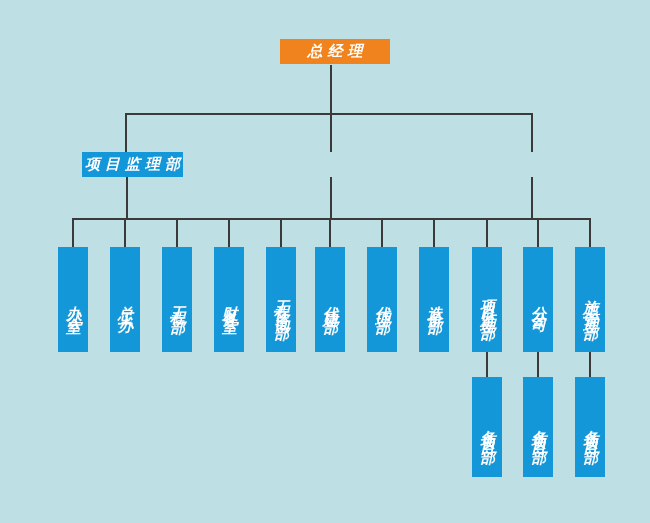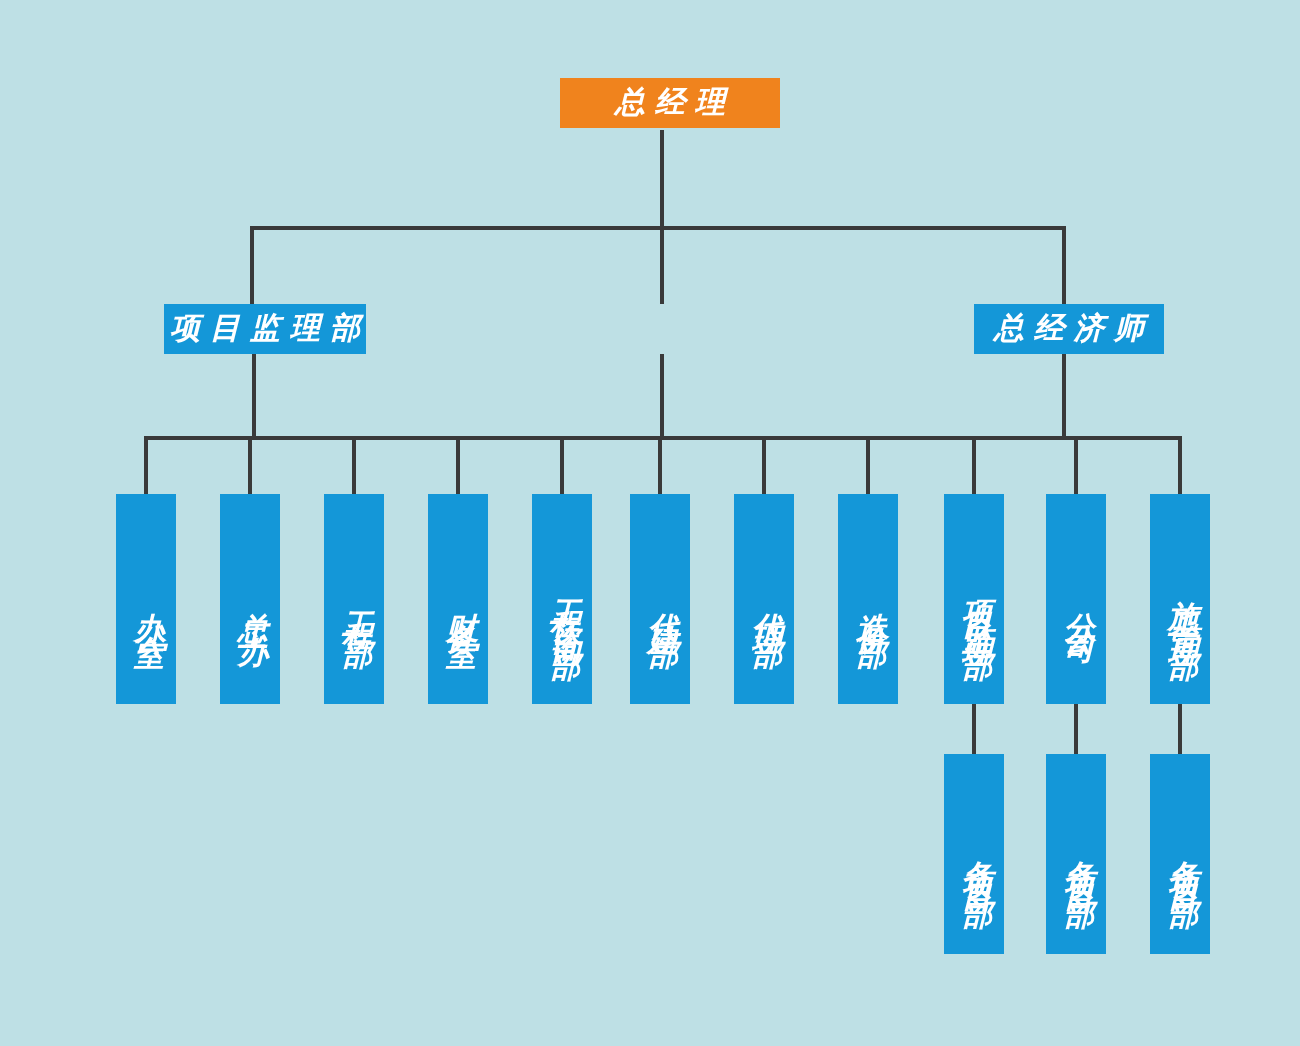--- a/index.html
+++ b/index.html
@@ -87,23 +87,20 @@
   <div class="line" style="left:537px;top:352px;width:2px;height:26px"></div>
   <div class="line" style="left:589px;top:352px;width:2px;height:26px"></div>
 
   <div class="hnode root" style="left:280px;top:39px;width:110px">
     <span>总经理</span>
   </div>
 
   <div class="hnode" style="left:82px;top:152px;width:101px">
     <span>项目监理部</span>
   </div>
-  <div class="hnode" style="left:487px;top:152px;width:95px">
-    <span>总经济师</span>
-  </div>
 
   <div class="vnode" style="left:58px">
     <span class="vtext">办公室</span>
   </div>
   <div class="vnode" style="left:110px">
     <span class="vtext">总工办</span>
   </div>
   <div class="vnode" style="left:162px">
     <span class="vtext">工程部</span>
   </div>

